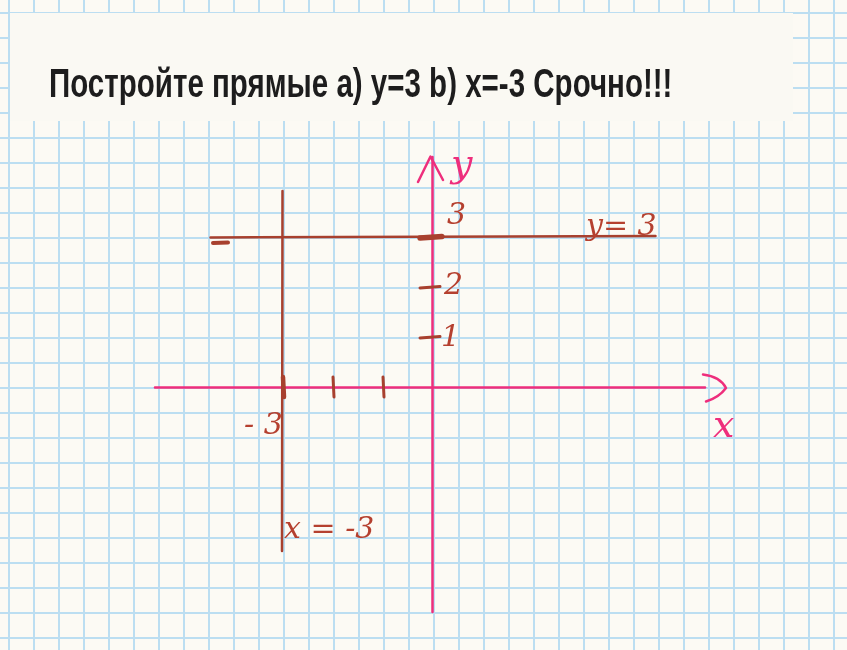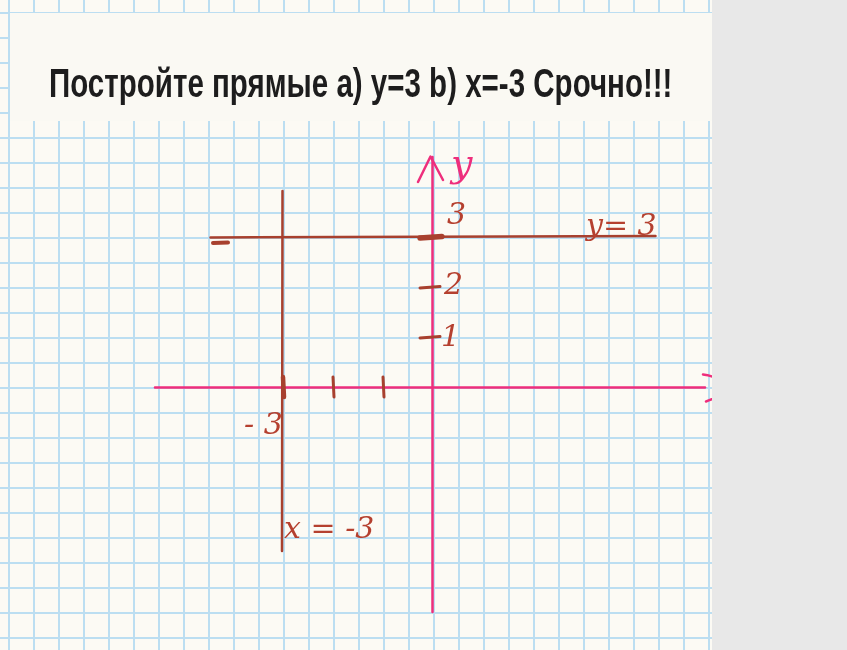--- a/index.html
+++ b/index.html
@@ -1,20 +1,20 @@
 <!DOCTYPE html>
 <html style="--axis-pink: #ee2e7c; --pen-red: #a8402e; --label-red: #b5402f; --grid-blue: #bcdef1; --paper: #fcfaf4; --note-card: #faf9f3; --title-text: #1d1d1d;"><head>
 <meta charset="utf-8">
 <style>
   html, body { margin: 0; padding: 0; }
   body { background: #e8e8e8; }
 
   .page {
     position: relative;
-    width: 712px;
+    width: 847px;
     height: 650px;
     overflow: hidden;
     background-color: var(--paper, #fcfaf4);
     background-image:
       linear-gradient(to right, var(--grid-blue, #bcdef1) 0 2px, transparent 2px),
       linear-gradient(to bottom, var(--grid-blue, #bcdef1) 0 2px, transparent 2px);
     background-size: 25px 25px;
     background-position: 8px 12px;
     font-family: "Liberation Sans", sans-serif;
   }

